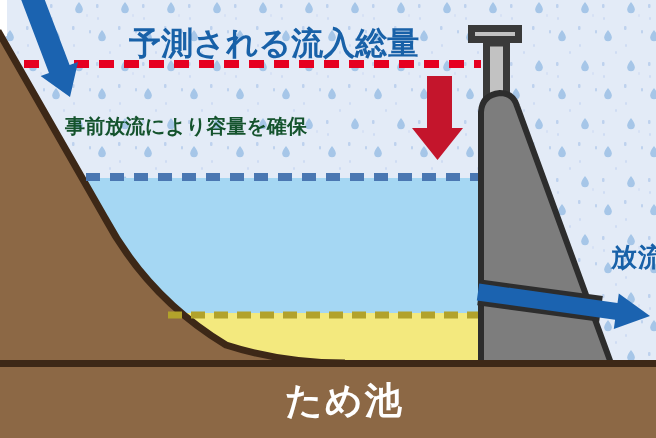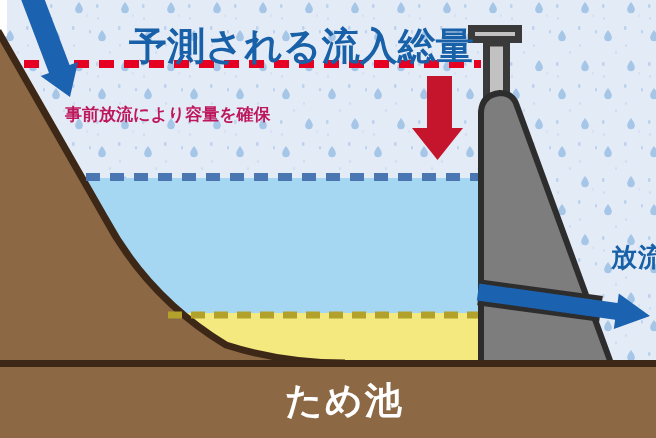--- a/index.html
+++ b/index.html
@@ -2,22 +2,22 @@
 <html><head>
 <meta charset="utf-8">
 <style>
   html,body{margin:0;padding:0;background:#ffffff;}
   #stage{
     position:relative;width:656px;height:438px;overflow:hidden;
     font-family:"DejaVu Sans",sans-serif;font-weight:bold;background:#ffffff;
   }
   #scene{position:absolute;left:0;top:0;}
   .lbl{position:absolute;white-space:nowrap;line-height:1;}
-  .lbl-predicted{left:129px;top:27px;font-size:38px;color:#1861a8;letter-spacing:0px;text-align:center;}
-  .lbl-prerelease{left:65px;top:106px;font-size:17px;color:#be185d;letter-spacing:0px;}
+  .lbl-predicted{left:129px;top:27px;font-size:32px;color:#1861a8;letter-spacing:0px;text-align:center;}
+  .lbl-prerelease{left:65px;top:116px;font-size:20px;color:#14532d;letter-spacing:0px;}
   .lbl-capacity{left:229px;top:237px;font-size:40px;color:#156fb5;letter-spacing:5px;}
   .lbl-discharge{left:611px;top:244px;font-size:26px;color:#1861a8;letter-spacing:1px;}
   .lbl-pond{left:285px;top:382px;font-size:37px;color:#ffffff;letter-spacing:2px;text-align:center;}
 </style>
 </head>
 <body>
 
 <div id="stage">
 
   <svg id="scene" width="656" height="438" viewBox="0 0 656 438" aria-hidden="true">

